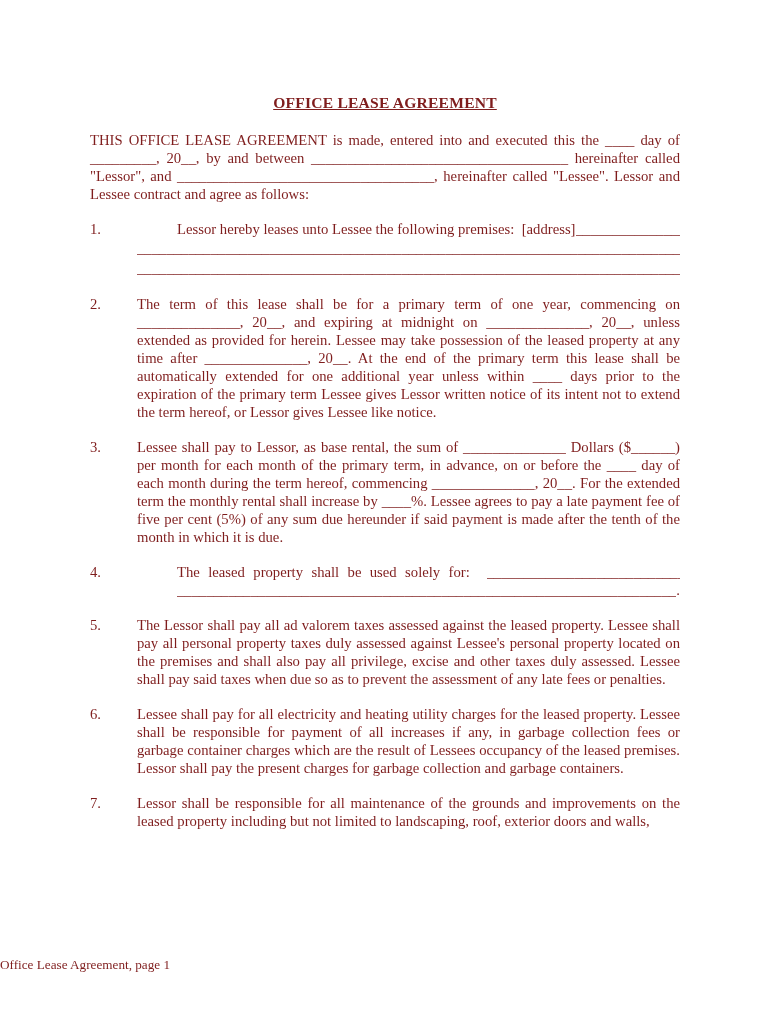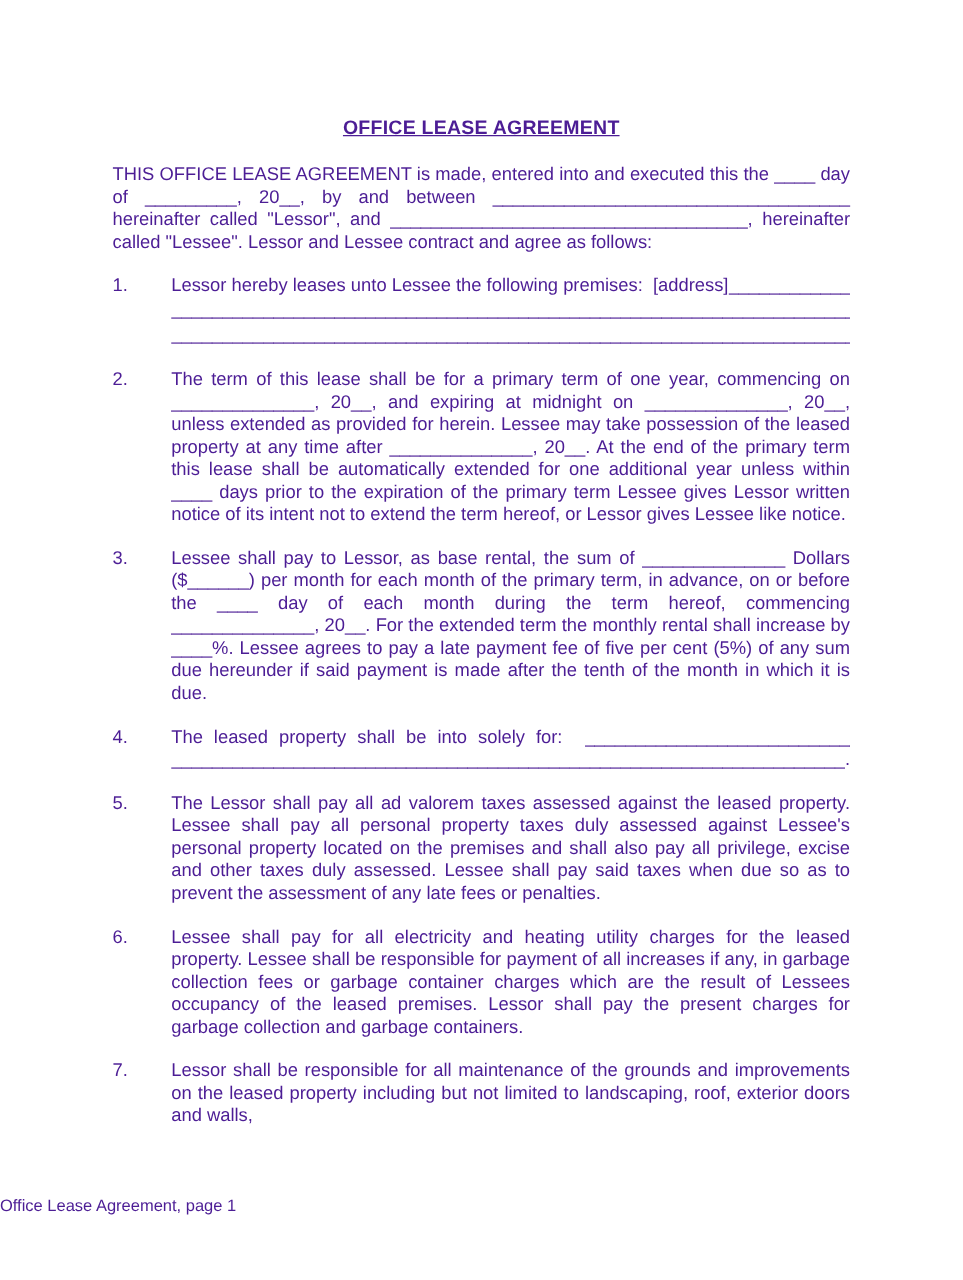--- a/index.html
+++ b/index.html
@@ -5,24 +5,24 @@
   * { box-sizing: border-box; }
   html, body { margin: 0; padding: 0; }
   body {
     width: 770px; height: 1024px;
     background: #ffffff;
   }
   .page {
     position: relative;
     width: 770px; height: 1024px;
     background: #ffffff;
-    font-family: Liberation Sans, sans-serif;
+    font-family: Liberation Serif, serif;
     font-size: 14.7px;
     line-height: 18px;
-    color: #4c1d95;
+    color: #7f1d1d;
     overflow: hidden;
   }
   .content {
     position: absolute;
     left: 90px; top: 94px;
     width: 590px;
   }
   .title {
     margin: 0 0 19px 0;
     font-size: 15.6px;
@@ -33,21 +33,21 @@
   }
   .intro {
     margin: 0 0 17px 0;
     text-align: justify;
     word-wrap: break-word;
   }
   .item { display: flex; margin: 0 0 17px 0; }
   .item:last-child { margin-bottom: 0; }
   .num { flex: 0 0 47px; }
   .ibody { flex: 1 1 auto; min-width: 0; text-align: justify; word-wrap: break-word; }
-  .flexline { display: flex; }
+  .flexline { display: flex; margin-left: 40px; }
   .lead { white-space: pre; flex: 0 0 auto; }
   .spread { word-spacing: 0.32em; }
   .fill {
     flex: 1 1 auto;
     min-width: 0;
     overflow: hidden;
     white-space: nowrap;
   }
   .blankline {
     overflow: hidden;
@@ -91,21 +91,21 @@
 
     <div class="item">
       <span class="num">3.</span>
       <div class="ibody">Lessee shall pay to Lessor, as base rental, the sum of ______________ Dollars ($______) per month for each month of the primary term, in advance, on or before the ____ day of each month during the term hereof, commencing ______________, 20__.  For the extended term the monthly rental shall increase by ____%.  Lessee agrees to pay a late payment fee of five per cent (5%) of any sum due hereunder if said payment is made after the tenth of the month in which it is due.</div>
     </div>
 
     <div class="item">
       <span class="num">4.</span>
       <div class="ibody">
         <div class="flexline">
-          <span class="lead spread">The leased property shall be into solely for:  </span>
+          <span class="lead spread">The leased property shall be used solely for:  </span>
           <span class="fill">______________________________________________________________________________________________________________</span>
         </div>
         <div class="flexline">
           <span class="fill">______________________________________________________________________________________________________________</span>
           <span class="after-blank">.</span>
         </div>
       </div>
     </div>
 
     <div class="item">

